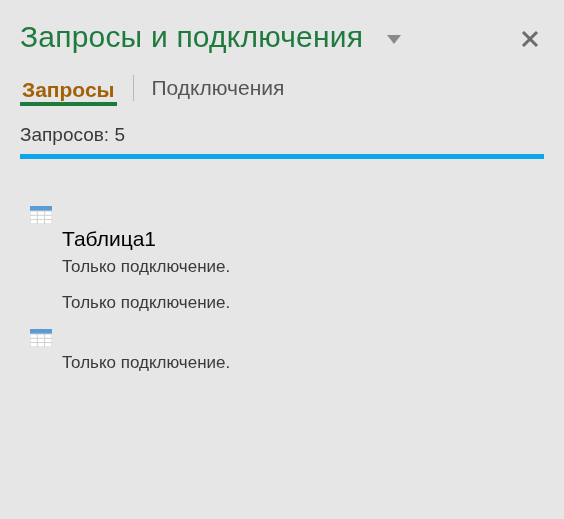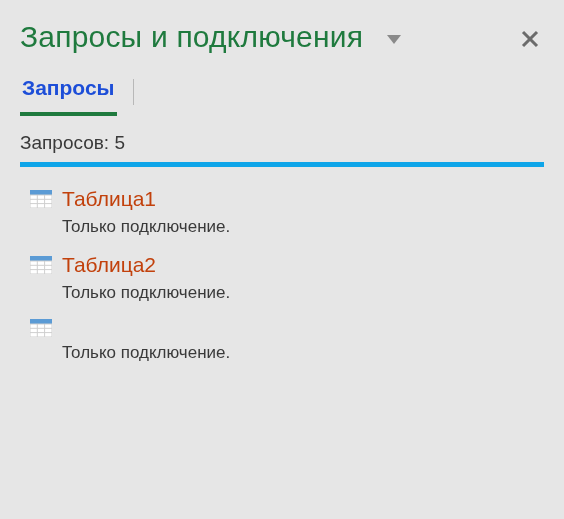--- a/index.html
+++ b/index.html
@@ -56,24 +56,24 @@
       margin-bottom: 16px;
     }
     .tab {
       font-size: 21px;
       color: #555;
       padding: 4px 2px 8px 2px;
       cursor: pointer;
       font-weight: 400;
     }
     .tab.active {
-      color: #1d4ed8;
+      color: #a16207;
       font-weight: 600;
       border-bottom: 4px solid #1f7a3e;
-      padding-bottom: 12px;
+      padding-bottom: 0;
     }
     .tab-divider {
       width: 1px;
       height: 26px;
       background: #b8b8b8;
       margin: 0 16px 4px 16px;
     }
     .count-row {
       font-size: 19px;
       color: #3a3a3a;
@@ -91,22 +91,23 @@
       gap: 10px;
       margin-bottom: 6px;
     }
     .table-icon {
       width: 22px;
       height: 18px;
       flex-shrink: 0;
     }
     .query-name {
       font-size: 21px;
-      color: #c2410c;
+      color: #000000;
       font-weight: 400;
+      margin-top: 48px;
     }
     .query-status {
       font-size: 17px;
       color: #3a3a3a;
       margin-left: 32px;
       font-weight: 400;
     }
   </style>
 </head>
 <body>
@@ -126,20 +127,21 @@
       <svg width="18" height="18" viewBox="0 0 18 18">
         <line x1="2" y1="2" x2="16" y2="16" stroke="#6b6b6b" stroke-width="3"></line>
         <line x1="16" y1="2" x2="2" y2="16" stroke="#6b6b6b" stroke-width="3"></line>
       </svg>
     </div>
   </div>
 
   <div class="tabs">
     <div class="tab active">Запросы</div>
     <div class="tab-divider"></div>
+    <div class="tab">Подключения</div>
   </div>
 
   <div class="count-row">Запросов: 5</div>
 
   <div class="query-list">
 
     <div class="query-item">
       <div class="query-top">
         <svg class="table-icon" viewBox="0 0 22 18">
           <rect x="0" y="0" width="22" height="5" fill="#5b9bd5"></rect>
@@ -148,31 +150,20 @@
           <line x1="0" y1="13.6" x2="22" y2="13.6" stroke="#cfcfcf" stroke-width="1"></line>
           <line x1="7.3" y1="5" x2="7.3" y2="18" stroke="#cfcfcf" stroke-width="1"></line>
           <line x1="14.6" y1="5" x2="14.6" y2="18" stroke="#cfcfcf" stroke-width="1"></line>
         </svg>
         <div class="query-name">Таблица1</div>
       </div>
       <div class="query-status">Только подключение.</div>
     </div>
 
     <div class="query-item">
-      <div class="query-top">
-        <svg class="table-icon" viewBox="0 0 22 18">
-          <rect x="0" y="0" width="22" height="5" fill="#5b9bd5"></rect>
-          <rect x="0" y="5" width="22" height="13" fill="#ffffff" stroke="#cfcfcf" stroke-width="1"></rect>
-          <line x1="0" y1="9.3" x2="22" y2="9.3" stroke="#cfcfcf" stroke-width="1"></line>
-          <line x1="0" y1="13.6" x2="22" y2="13.6" stroke="#cfcfcf" stroke-width="1"></line>
-          <line x1="7.3" y1="5" x2="7.3" y2="18" stroke="#cfcfcf" stroke-width="1"></line>
-          <line x1="14.6" y1="5" x2="14.6" y2="18" stroke="#cfcfcf" stroke-width="1"></line>
-        </svg>
-        <div class="query-name">Таблица2</div>
-      </div>
       <div class="query-status">Только подключение.</div>
     </div>
 
     <div class="query-item">
       <div class="query-top">
         <svg class="table-icon" viewBox="0 0 22 18">
           <rect x="0" y="0" width="22" height="5" fill="#5b9bd5"></rect>
           <rect x="0" y="5" width="22" height="13" fill="#ffffff" stroke="#cfcfcf" stroke-width="1"></rect>
           <line x1="0" y1="9.3" x2="22" y2="9.3" stroke="#cfcfcf" stroke-width="1"></line>
           <line x1="0" y1="13.6" x2="22" y2="13.6" stroke="#cfcfcf" stroke-width="1"></line>

